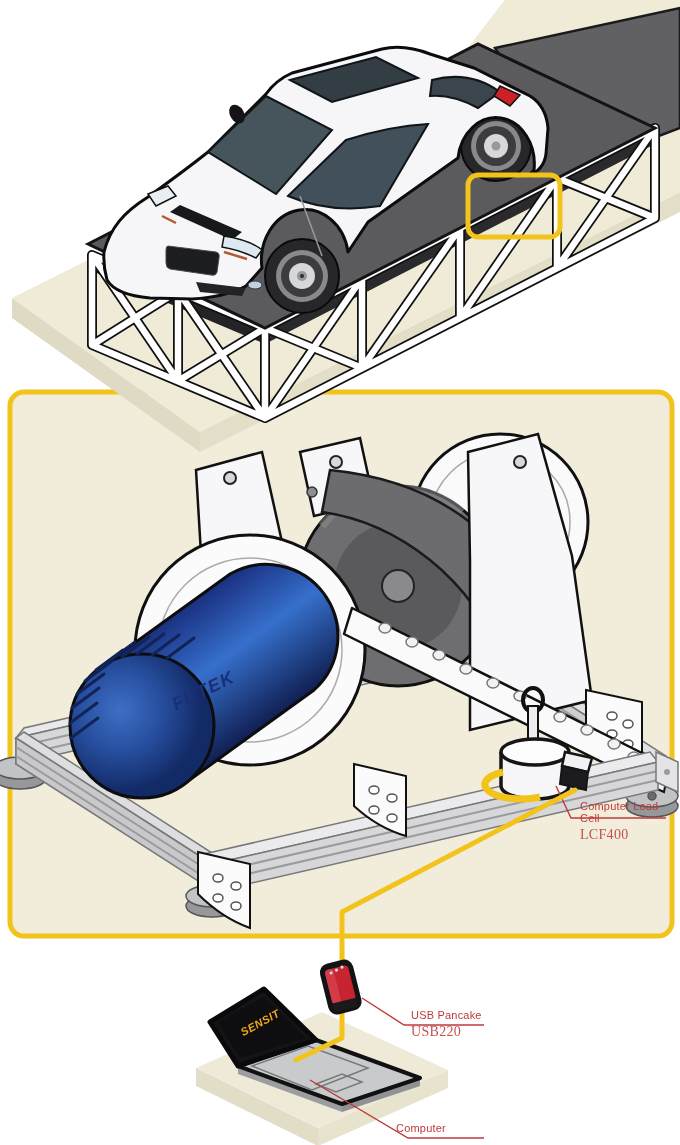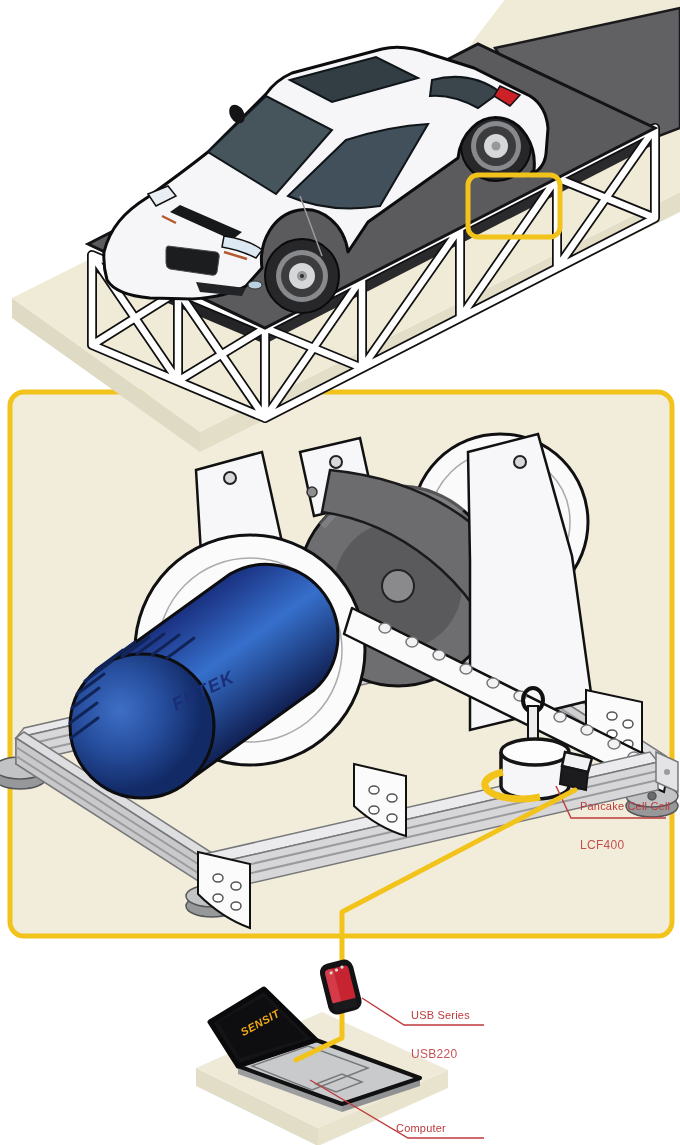--- a/index.html
+++ b/index.html
@@ -1,21 +1,21 @@
 <!DOCTYPE html>
 <html><head>
 <meta charset="utf-8">
 <style>
   html,body{margin:0;padding:0;background:#ffffff;}
   #stage{position:relative;width:680px;height:1145px;background:#ffffff;overflow:hidden;
          font-family:"Liberation Sans", sans-serif;}
   #art{position:absolute;left:0;top:0;}
   .callout{position:absolute;color:#BE3A3C;line-height:1.1;}
   .callout .title{font-size:11px;letter-spacing:.2px;}
-  .callout .model{font-size:12px;opacity:.88;letter-spacing:.3px;margin-top:27px;}
+  .callout .model{font-size:14px;opacity:.88;letter-spacing:.3px;margin-top:3px;font-family:Liberation Serif, serif;}
 </style>
 </head>
 <body>
 
 <div id="stage">
 
 <svg id="art" width="680" height="1145" viewBox="0 0 680 1145">
   <defs>
     <linearGradient id="motorBody" gradientUnits="userSpaceOnUse" x1="100" y1="668" x2="184" y2="784">
       <stop offset="0" stop-color="#1A3080"></stop>
@@ -268,24 +268,24 @@
     <circle cx="-6" cy="-17" r="1.6" fill="#D8D8D8"></circle>
         <circle cx="0" cy="-18.5" r="1.6" fill="#D8D8D8"></circle>
         <circle cx="6" cy="-20" r="1.6" fill="#D8D8D8"></circle>
   </g>
 
   <path d="M362,998 L404,1025 L484,1025" stroke="#BE3A3C" stroke-width="1.4" fill="none"></path>
   <path d="M310,1080 L408,1138 L484,1138" stroke="#BE3A3C" stroke-width="1.4" fill="none"></path>
 </svg>
 
 <div class="callout" style="left:580px;top:800px;">
-  <div class="title">Pancake Cell Cell</div>
+  <div class="title">Computer Load Cell</div>
   <div class="model">LCF400</div>
 </div>
 <div class="callout" style="left:411px;top:1009px;">
-  <div class="title">USB Series</div>
+  <div class="title">USB Pancake</div>
   <div class="model">USB220</div>
 </div>
 <div class="callout" style="left:396px;top:1122px;">
   <div class="title">Computer</div>
 </div>
 
 </div>
 
 </body></html>

